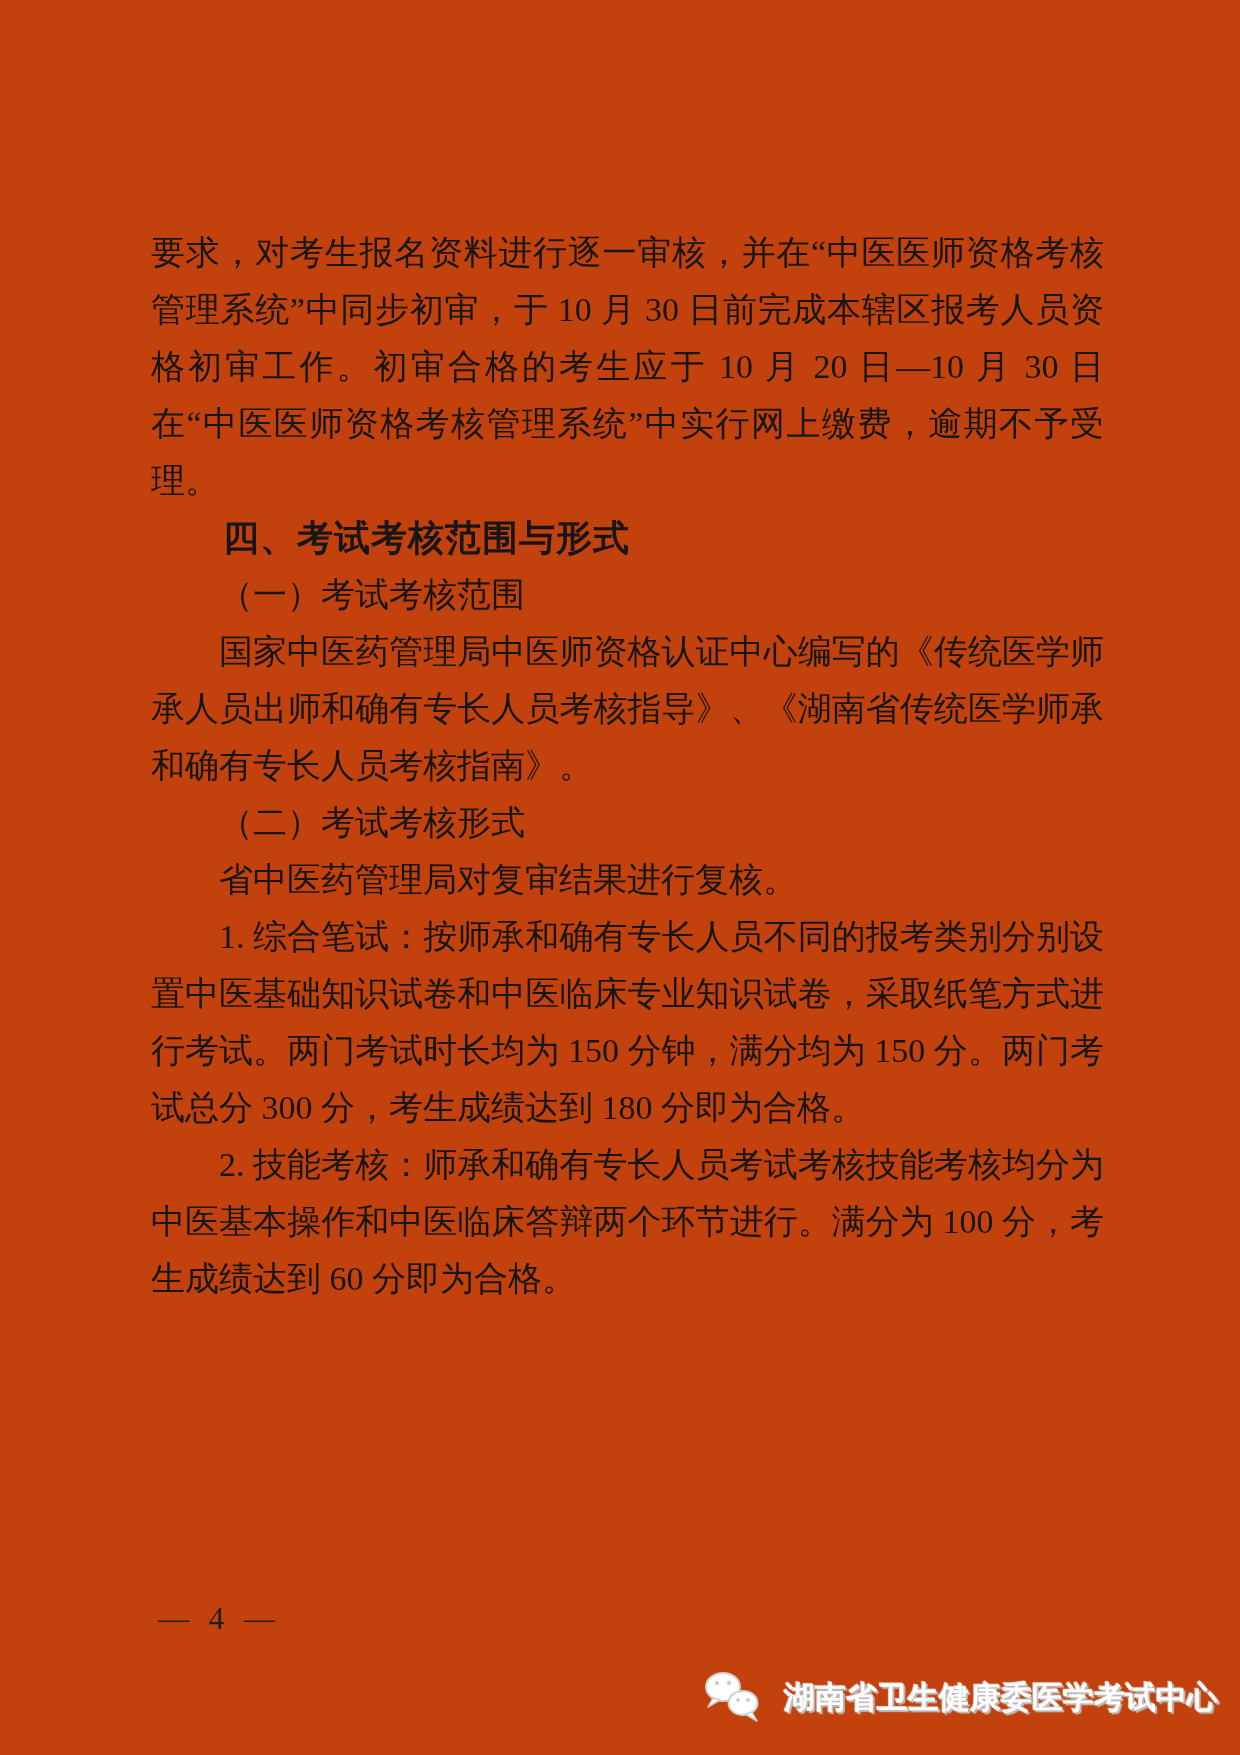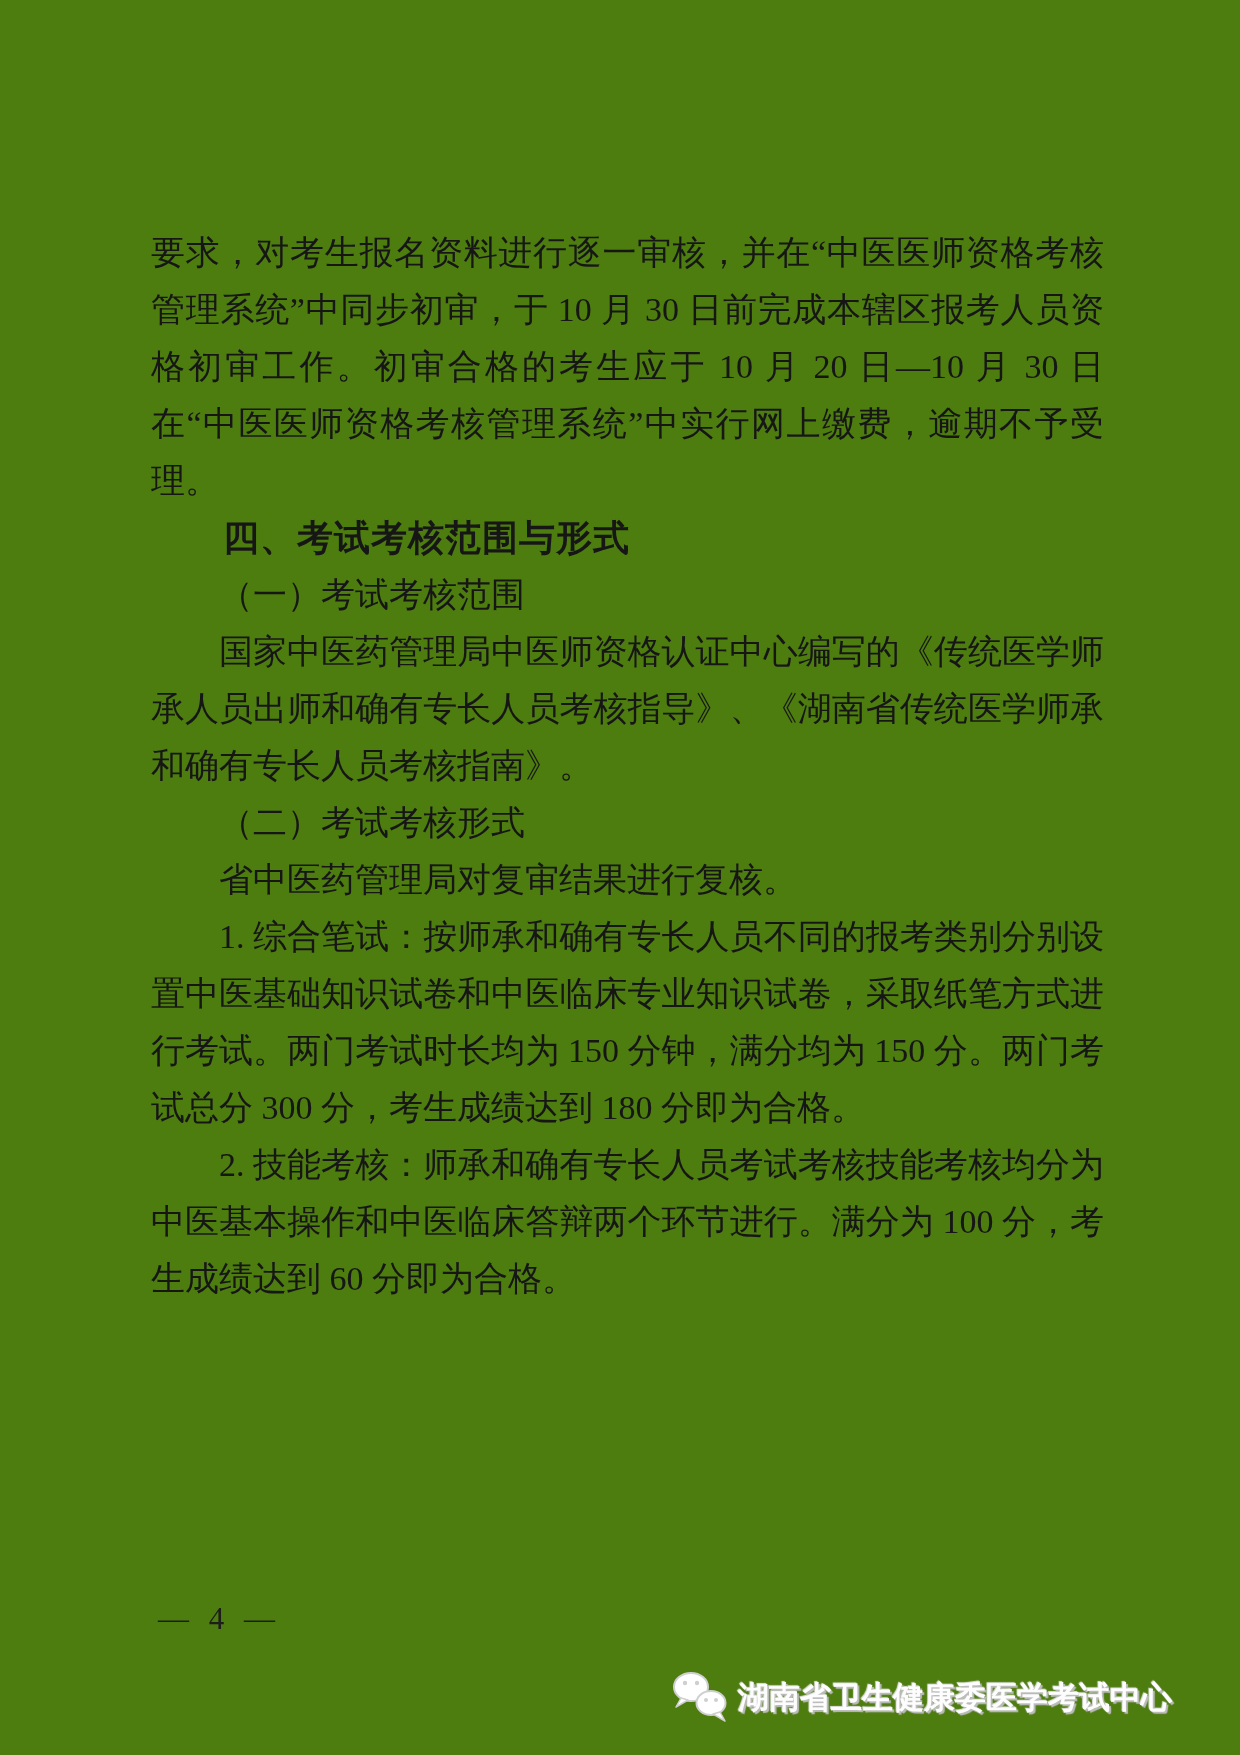--- a/index.html
+++ b/index.html
@@ -1,21 +1,21 @@
 <!DOCTYPE html>
 <html><head>
 <meta charset="utf-8">
 <style>
   * { margin: 0; padding: 0; box-sizing: border-box; }
   html, body { background: #9a9a9a; }
   .page {
     position: relative;
     width: 1240px;
     height: 1755px;
-    background: #4d7c0f;
+    background: #c2410c;
     overflow: hidden;
     font-family: "Liberation Serif", serif;
     color: #161616;
   }
   .content {
     position: absolute;
     left: 151px;
     top: 224px;
     width: 953px;
     font-size: 34px;
@@ -36,25 +36,25 @@
   .page-number {
     position: absolute;
     left: 158px;
     top: 1601px;
     font-size: 31px;
     letter-spacing: 6px;
     color: #1d1d1d;
   }
   .watermark {
     position: absolute;
-    left: 668px;
+    left: 700px;
     top: 1668px;
     display: flex;
     align-items: center;
-    gap: 6px;
+    gap: 20px;
   }
   .watermark-icon { flex: 0 0 auto; }
   .watermark-text {
     font-family: "Liberation Sans", sans-serif;
     font-weight: 700;
     font-size: 31px;
     letter-spacing: 0px;
     color: #fdfdfd;
     text-shadow: 2px 2px 1px #bdbdbd, -1px -1px 1px #e3e3e3, 0 0 1px #d8d8d8;
     white-space: nowrap;

